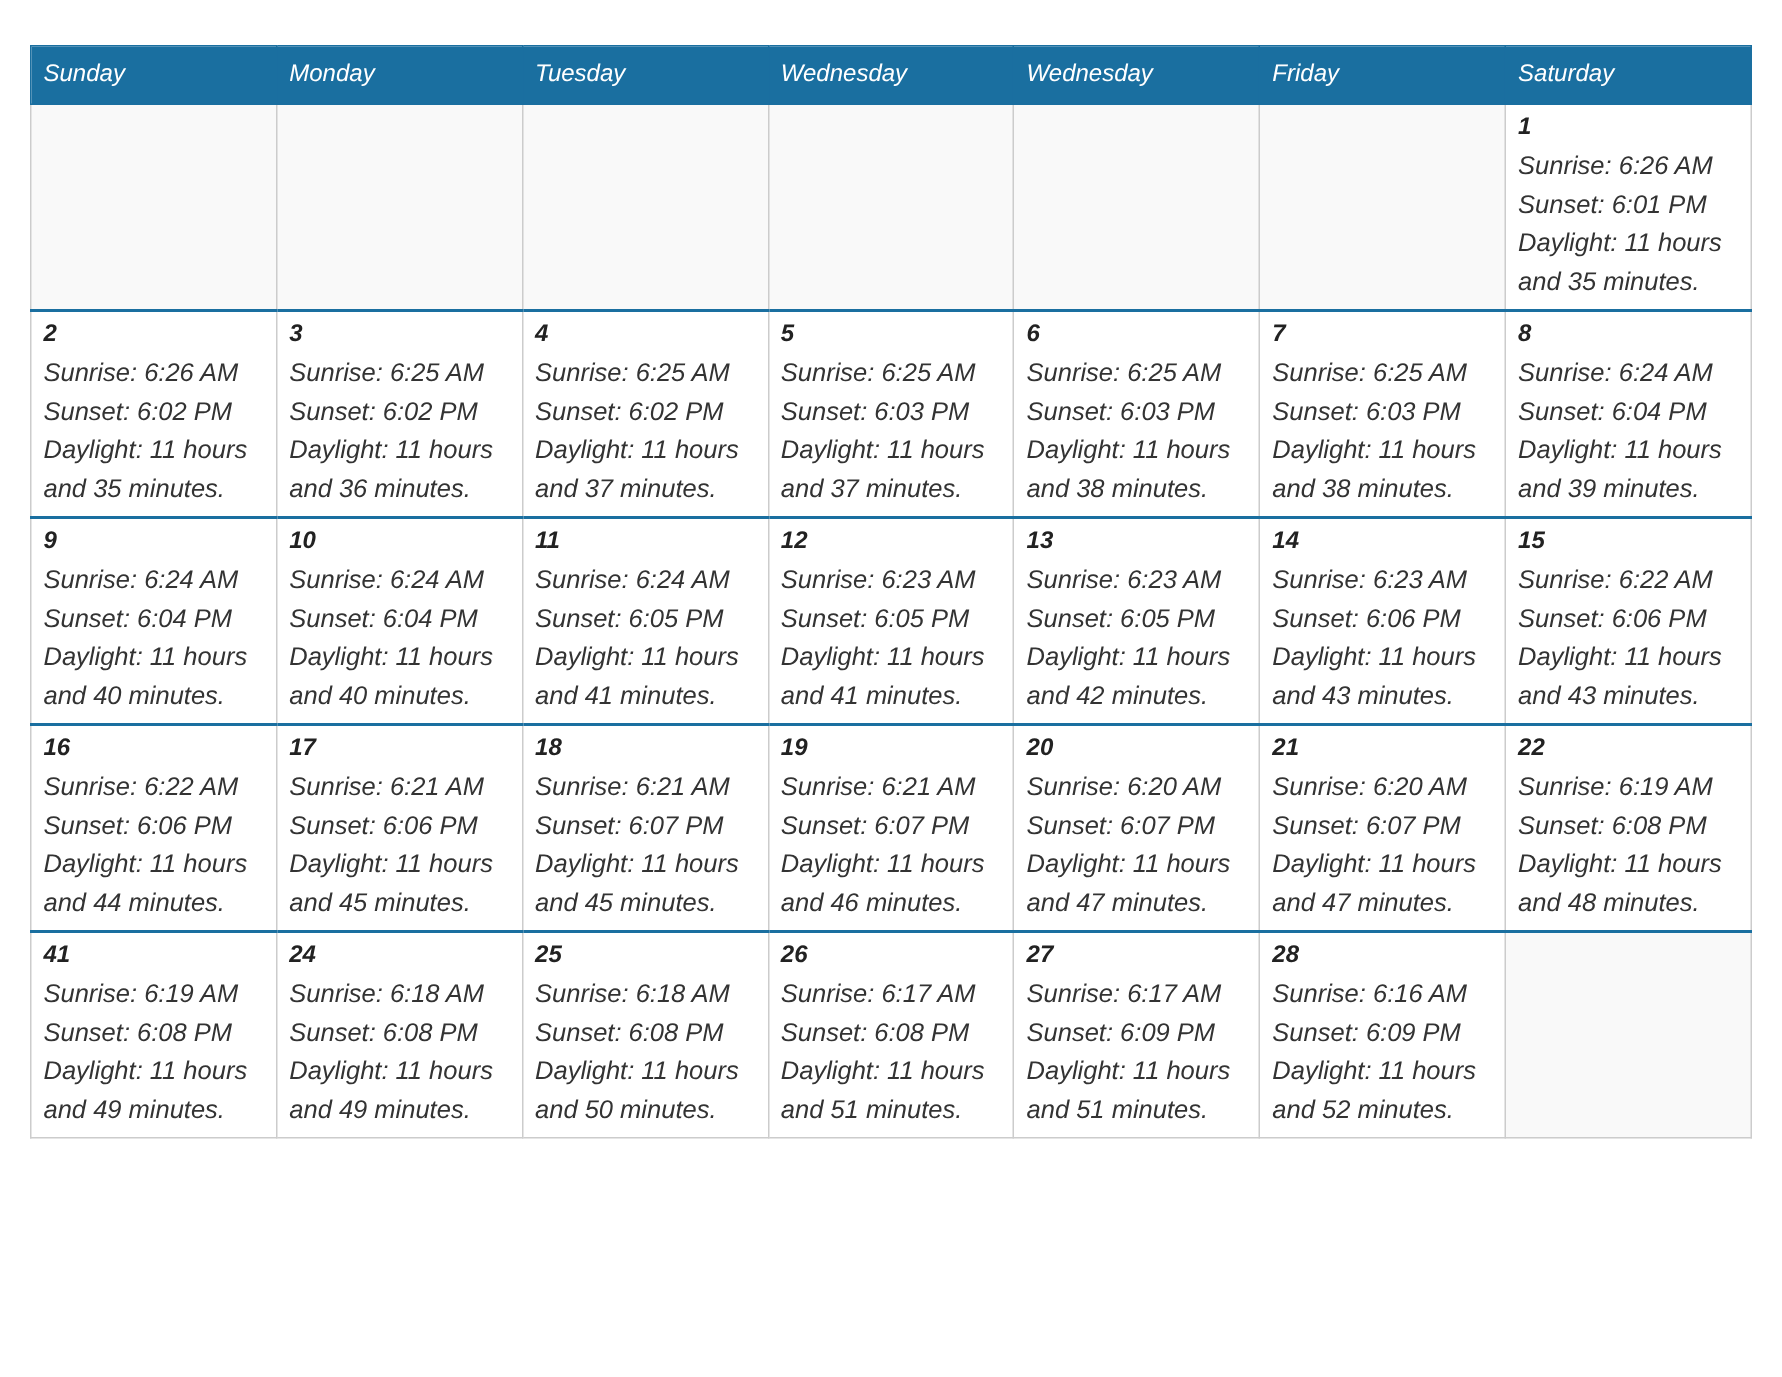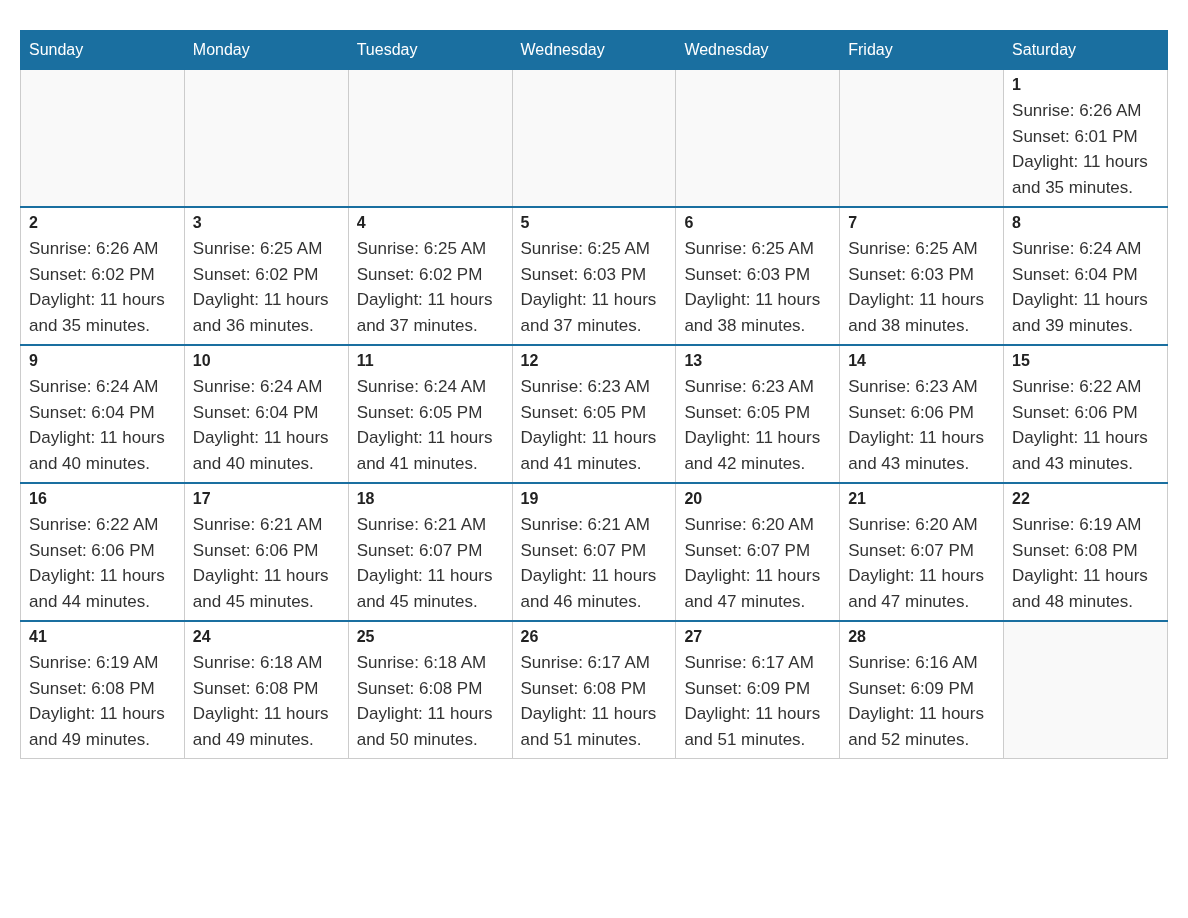--- a/index.html
+++ b/index.html
@@ -44,20 +44,21 @@
       color: #222;
     }
     .location {
       font-size: 20px;
       color: #444;
       margin-top: 4px;
     }
     .calendar {
       width: 100%;
       border-collapse: collapse;
+      font-style: italic;
     }
     .calendar th {
       background-color: #1a6fa0;
       color: #fff;
       padding: 10px 8px;
       text-align: left;
       font-size: 16px;
       font-weight: normal;
       border: 1px solid #1a6fa0;
     }

